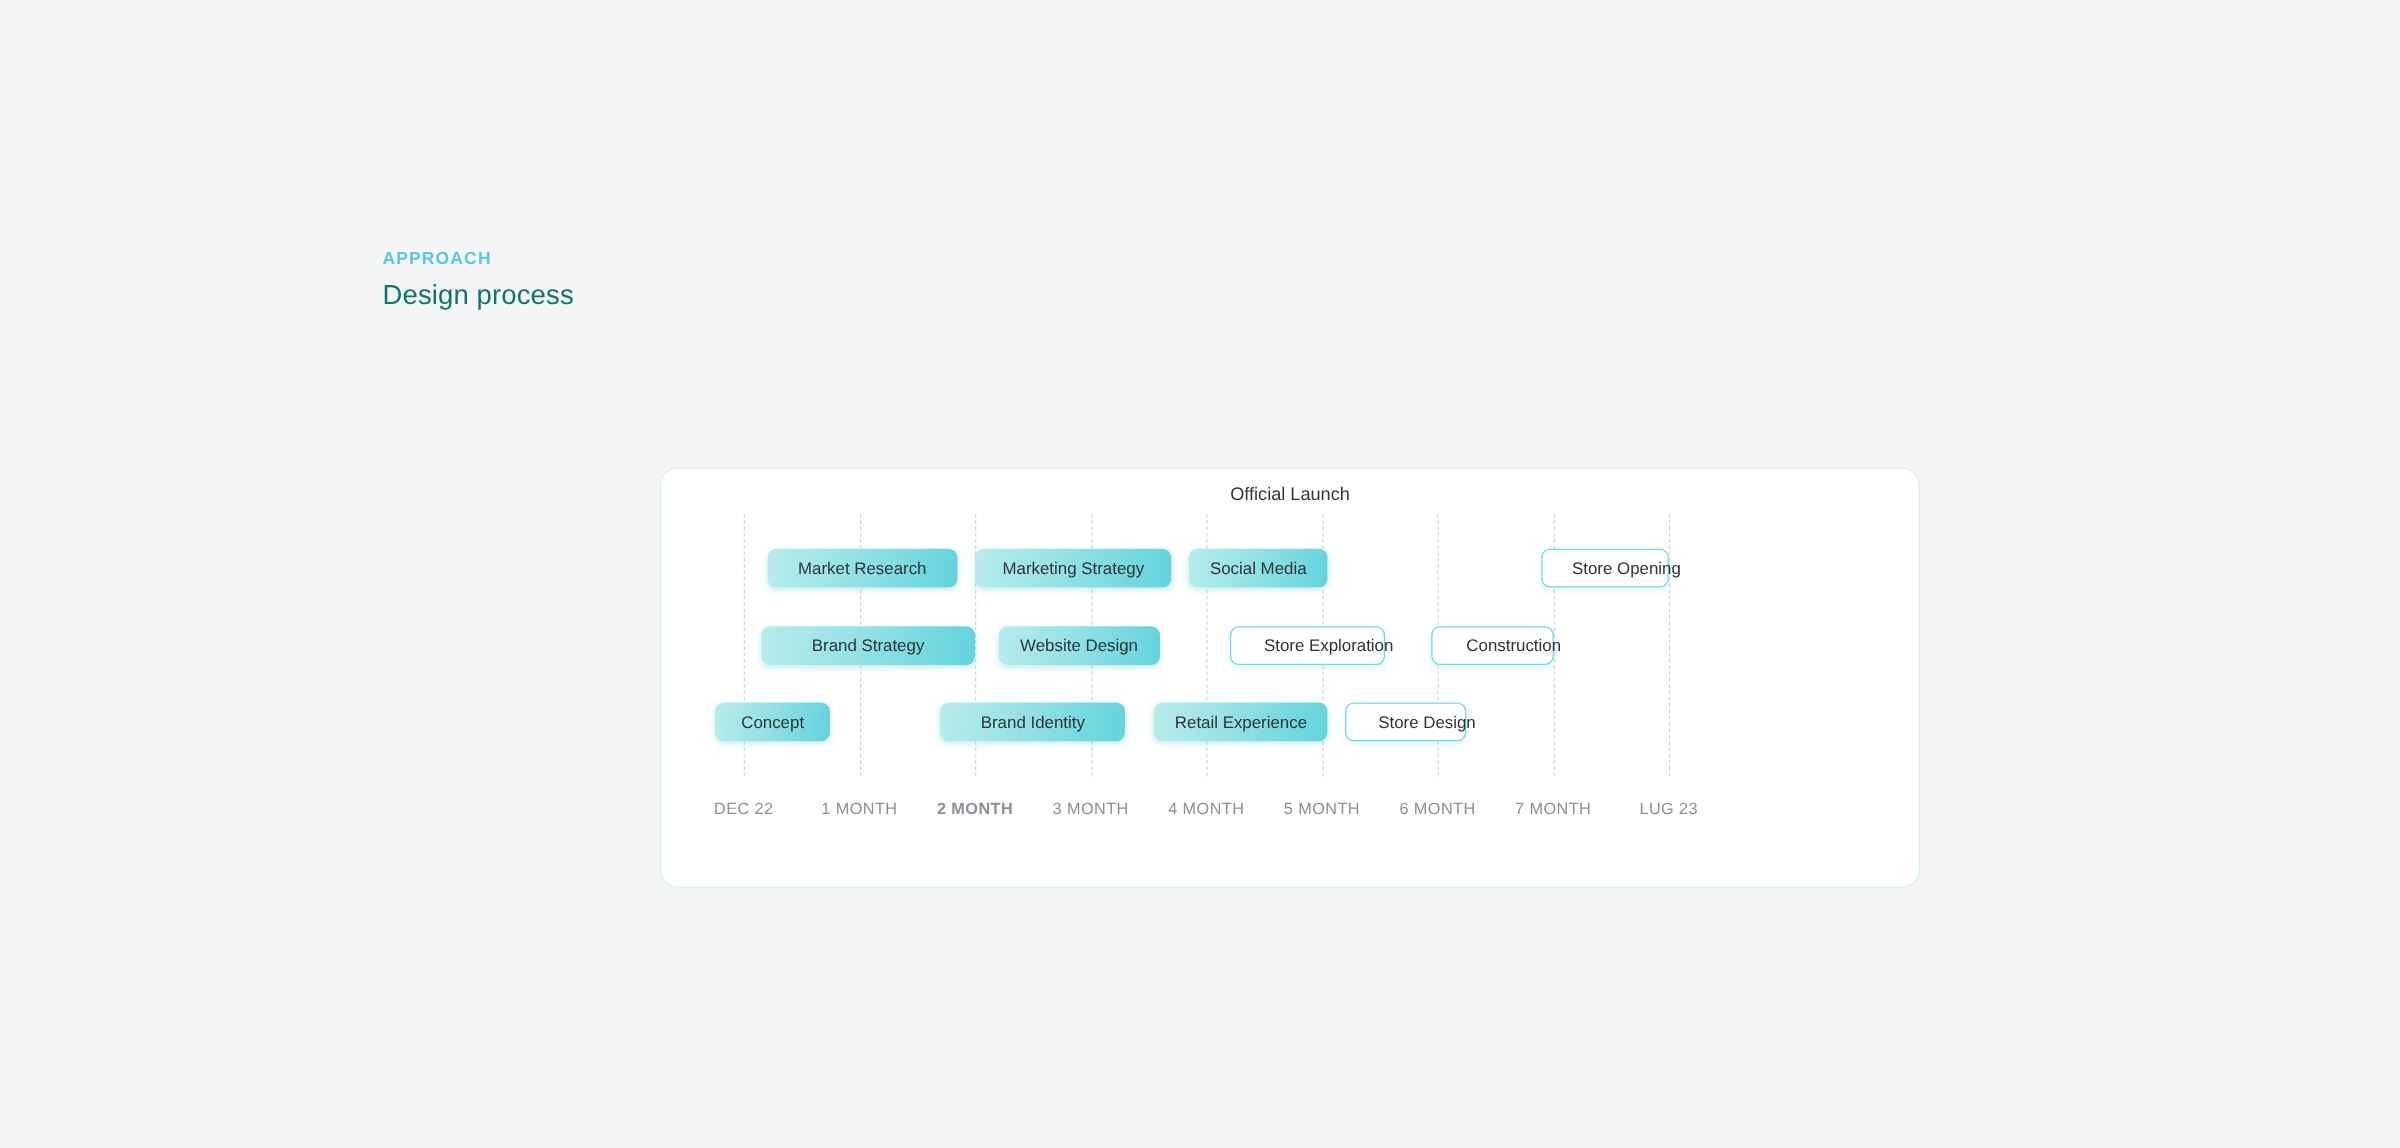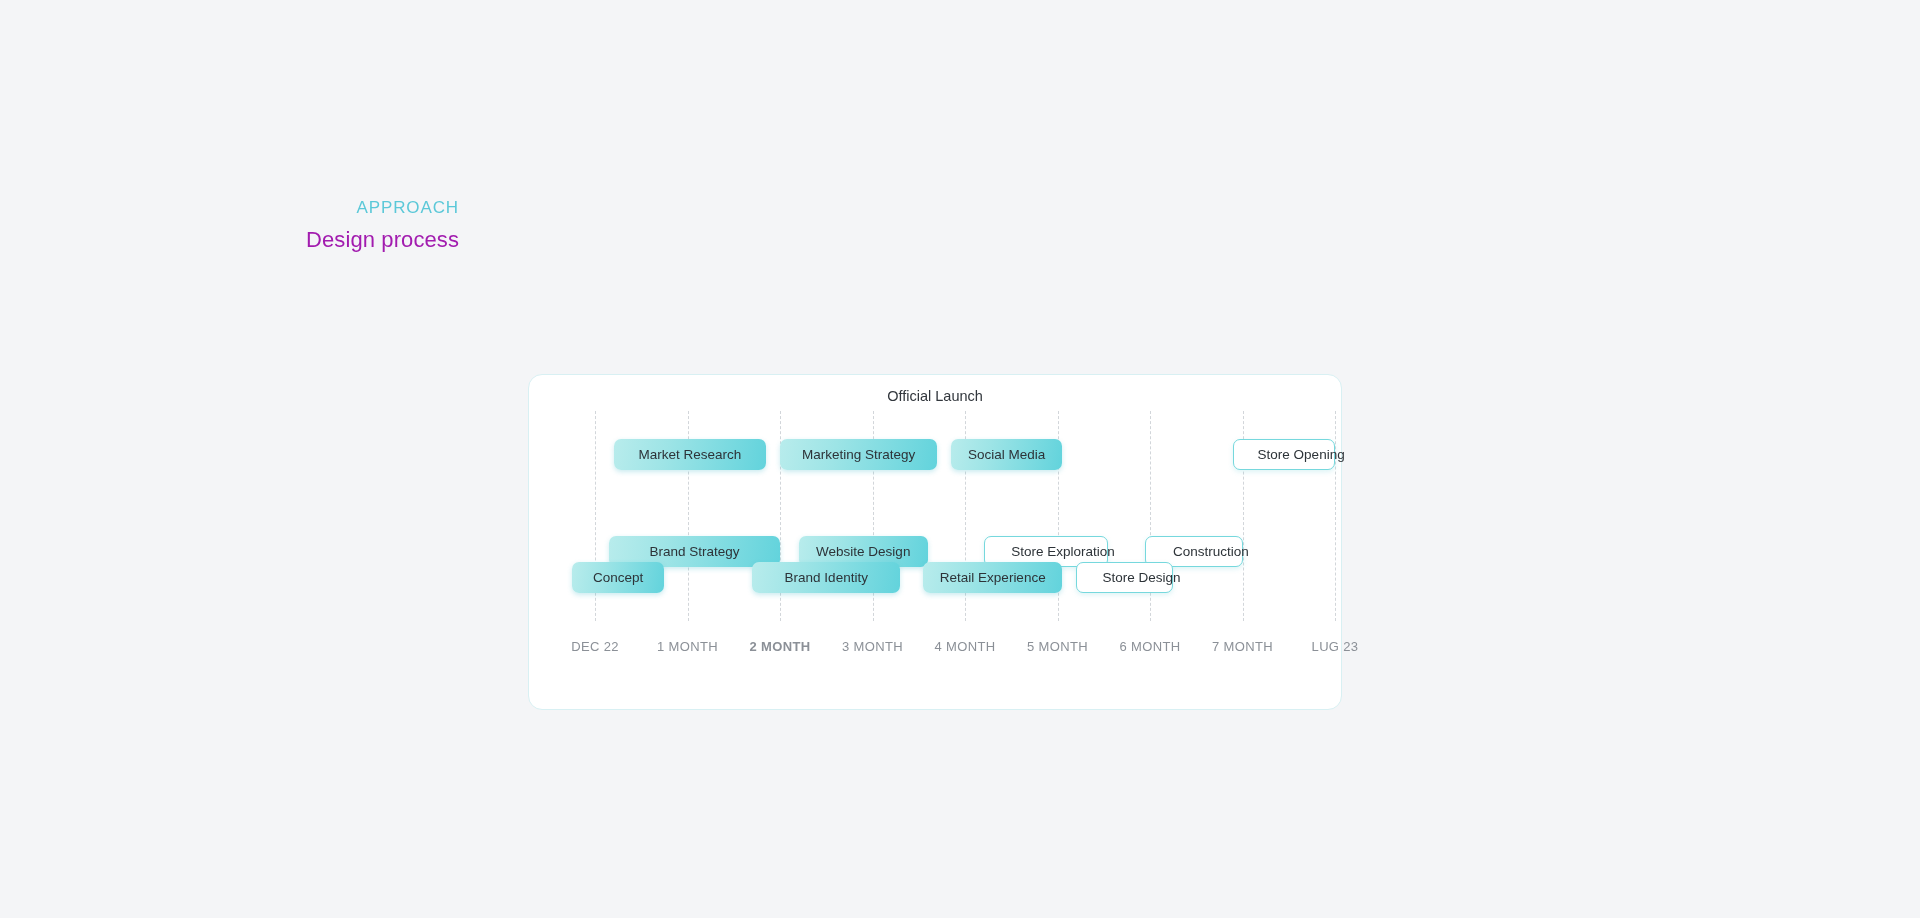--- a/index.html
+++ b/index.html
@@ -16,42 +16,41 @@
     position: relative;
   }
 
   
   .heading {
     position: absolute;
     left: 306px;
     top: 198px;
   }
   .eyebrow {
-    font-size: 17px;
+    font-size: 14px;
     letter-spacing: 0.9px;
-    font-weight: 400;
+    font-weight: 700;
     color: #5bc8d8;
     margin: 0 0 9px 0;
     text-transform: uppercase;
-    text-align: right;
   }
   .page-title {
     font-size: 22px;
     font-weight: 400;
-    color: #a21caf;
+    color: #0f766e;
     margin: 0;
     letter-spacing: 0.1px;
   }
 
   
   .chart-card {
     position: absolute;
     left: 528px;
     top: 374px;
-    width: 814px;
+    width: 1008px;
     height: 336px;
     background: #ffffff;
     border: 1px solid #d8f0f3;
     border-radius: 14px;
     box-sizing: border-box;
   }
 
   .launch-label {
     position: absolute;
     top: 13px;
@@ -91,21 +90,21 @@
     right: 0;
     bottom: 0;
   }
   .row {
     position: absolute;
     left: 0;
     right: 0;
     height: 31px;
   }
   .row-0 { top: 28px; }
-  .row-1 { top: 90px; margin-top: 35px; }
+  .row-1 { top: 90px; }
   .row-2 { top: 151px; text-decoration: underline; }
 
   .bar {
     position: absolute;
     top: 0;
     height: 31px;
     border-radius: 7px;
     display: flex;
     align-items: center;
     justify-content: center;

